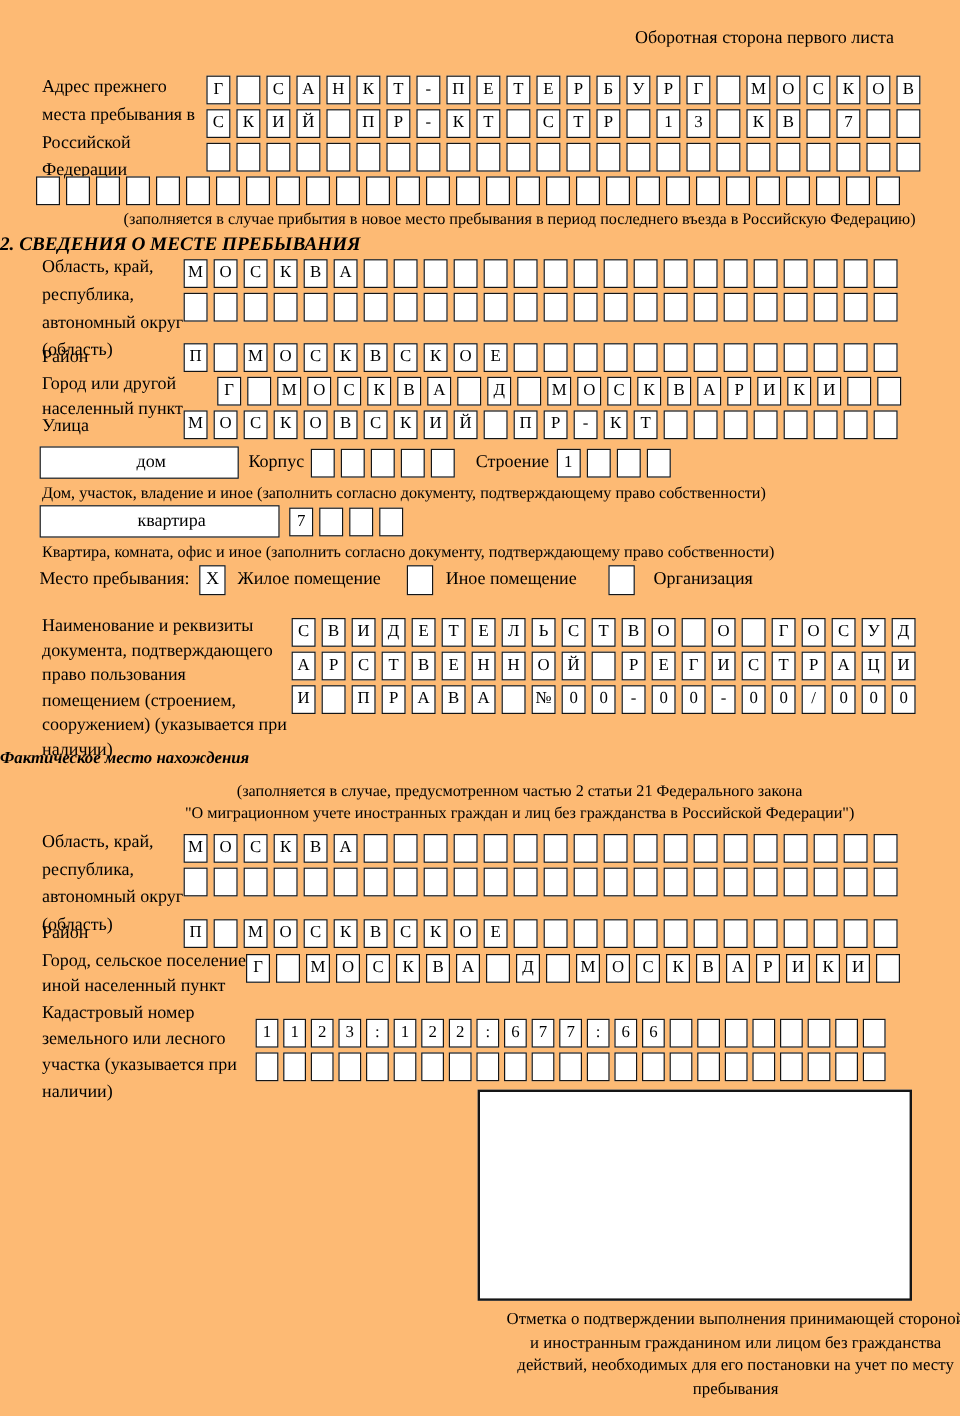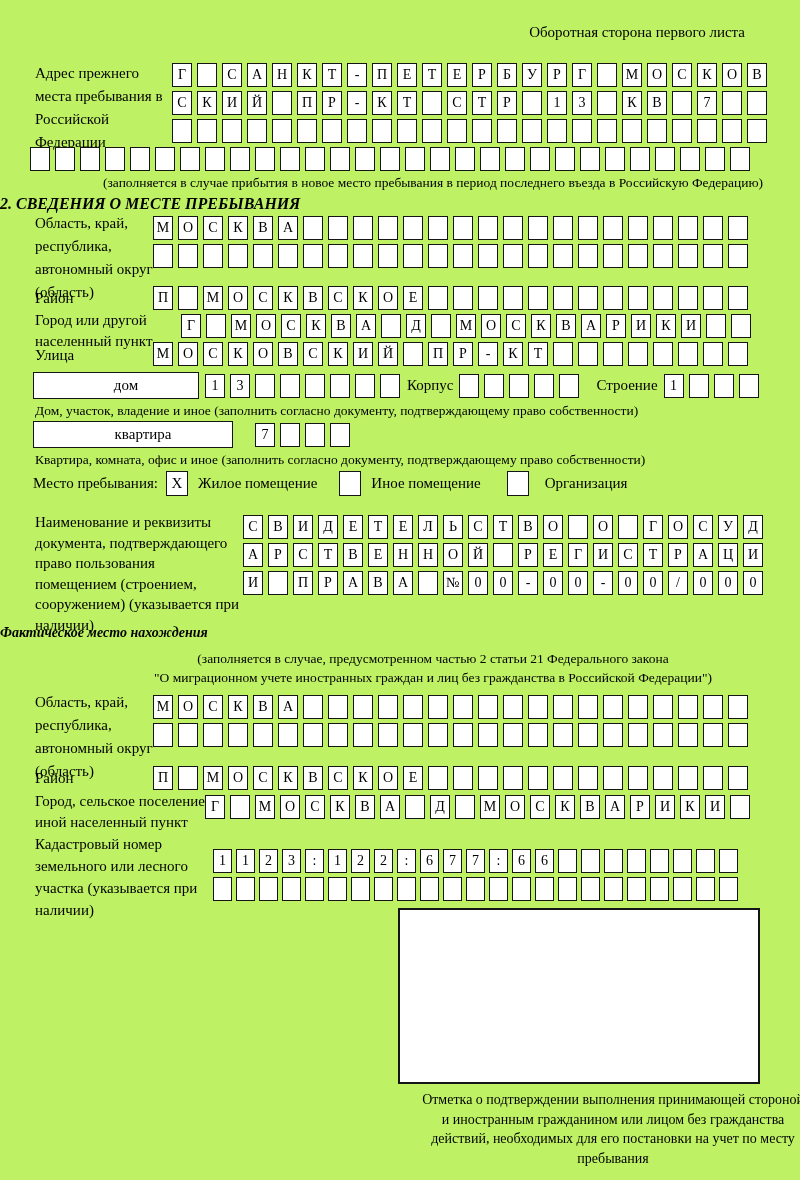--- a/index.html
+++ b/index.html
@@ -1,17 +1,17 @@
 <!DOCTYPE html>
 <html><head>
 <meta charset="utf-8">
 <style>
   html,body{margin:0;padding:0;background:#888;}
   .page{
-    position:relative;width:800px;height:1180px;background:#bef264;
+    position:relative;width:800px;height:1180px;background:#fdba74;
     font-family:"Liberation Serif","DejaVu Serif",serif;color:#000;
     margin:0 auto;overflow:hidden;
   }
   .abs{position:absolute;}
   .label{font-size:15px;line-height:23px;}
   .note{font-size:13.5px;}
   .title{font-weight:bold;text-align:left;font-style:italic;}
   .cells{white-space:nowrap;}
   .cell{
     display:inline-block;box-sizing:border-box;width:20px;height:24px;
@@ -56,29 +56,28 @@
   <div class="abs cells" style="left:153px;top:286px;"><span class="cell">П</span><span class="cell"></span><span class="cell">М</span><span class="cell">О</span><span class="cell">С</span><span class="cell">К</span><span class="cell">В</span><span class="cell">С</span><span class="cell">К</span><span class="cell">О</span><span class="cell">Е</span><span class="cell"></span><span class="cell"></span><span class="cell"></span><span class="cell"></span><span class="cell"></span><span class="cell"></span><span class="cell"></span><span class="cell"></span><span class="cell"></span><span class="cell"></span><span class="cell"></span><span class="cell"></span><span class="cell"></span></div>
 
   <div class="abs label" style="left:35px;top:310px;width:150px;line-height:21px;">Город или другой населенный пункт</div>
   <div class="abs cells" style="left:181px;top:314px;"><span class="cell">Г</span><span class="cell"></span><span class="cell">М</span><span class="cell">О</span><span class="cell">С</span><span class="cell">К</span><span class="cell">В</span><span class="cell">А</span><span class="cell"></span><span class="cell">Д</span><span class="cell"></span><span class="cell">М</span><span class="cell">О</span><span class="cell">С</span><span class="cell">К</span><span class="cell">В</span><span class="cell">А</span><span class="cell">Р</span><span class="cell">И</span><span class="cell">К</span><span class="cell">И</span><span class="cell"></span><span class="cell"></span></div>
 
   <div class="abs label" style="left:35px;top:344px;">Улица</div>
   <div class="abs cells" style="left:153px;top:342px;"><span class="cell">М</span><span class="cell">О</span><span class="cell">С</span><span class="cell">К</span><span class="cell">О</span><span class="cell">В</span><span class="cell">С</span><span class="cell">К</span><span class="cell">И</span><span class="cell">Й</span><span class="cell"></span><span class="cell">П</span><span class="cell">Р</span><span class="cell">-</span><span class="cell">К</span><span class="cell">Т</span><span class="cell"></span><span class="cell"></span><span class="cell"></span><span class="cell"></span><span class="cell"></span><span class="cell"></span><span class="cell"></span><span class="cell"></span></div>
 
   <div class="abs flexrow" style="left:33px;top:372px;">
     <div class="wide-box" style="width:166px;margin-right:6px;">дом</div>
-    <div class="cells"><span class="cell">1</span><span class="cell">3</span><span class="cell"></span><span class="cell"></span><span class="cell"></span><span class="cell"></span><span class="cell"></span><span class="cell"></span></div>
     <div class="opt-label" style="margin:0 6px 0 2px;">Корпус</div>
     <div class="cells"><span class="cell"></span><span class="cell"></span><span class="cell"></span><span class="cell"></span><span class="cell"></span></div>
     <div class="opt-label" style="margin:0 6px 0 12px;">Строение</div>
     <div class="cells"><span class="cell">1</span><span class="cell"></span><span class="cell"></span><span class="cell"></span></div>
   </div>
   <div class="abs note" style="left:35px;top:403px;">Дом, участок, владение и иное (заполнить согласно документу, подтверждающему право собственности)</div>
 
-  <div class="abs flexrow" style="left:33px;top:421px;gap:14px;">
+  <div class="abs flexrow" style="left:33px;top:421px;">
     <div class="wide-box" style="width:200px;margin-right:8px;">квартира</div>
     <div class="cells"><span class="cell">7</span><span class="cell"></span><span class="cell"></span><span class="cell"></span></div>
   </div>
   <div class="abs note" style="left:35px;top:452px;">Квартира, комната, офис и иное (заполнить согласно документу, подтверждающему право собственности)</div>
 
   <div class="abs flexrow" style="left:33px;top:471px;">
     <div class="opt-label" style="margin-right:8px;">Место пребывания:</div>
     <span class="checkbox">X</span>
     <span class="opt-label" style="margin:0 22px 0 10px;">Жилое помещение</span>
     <span class="checkbox"></span>

